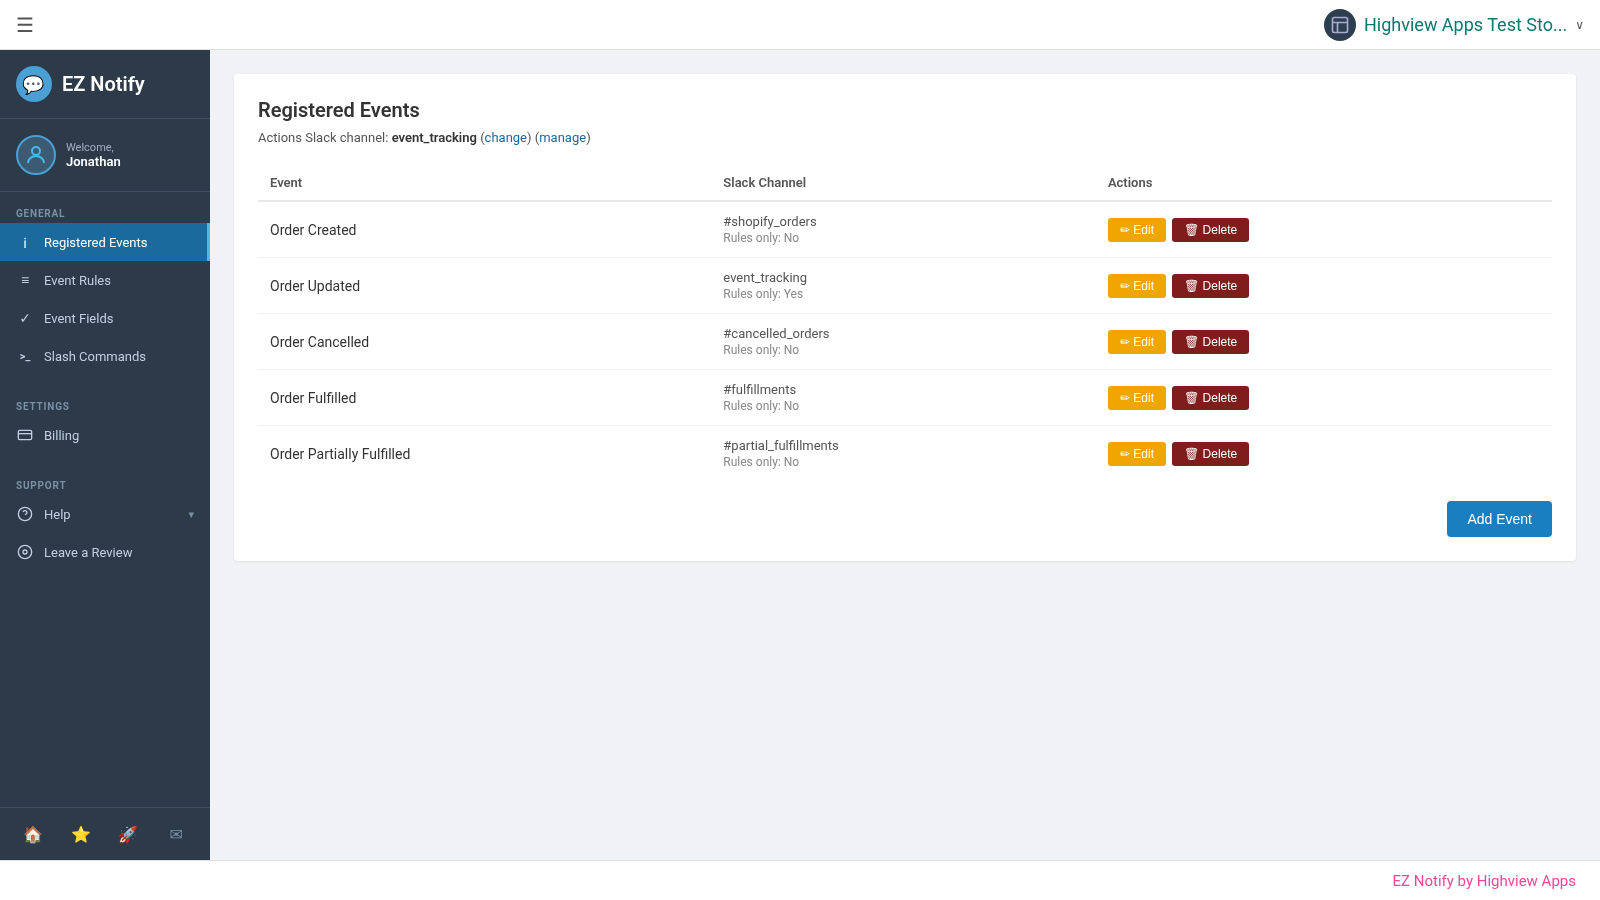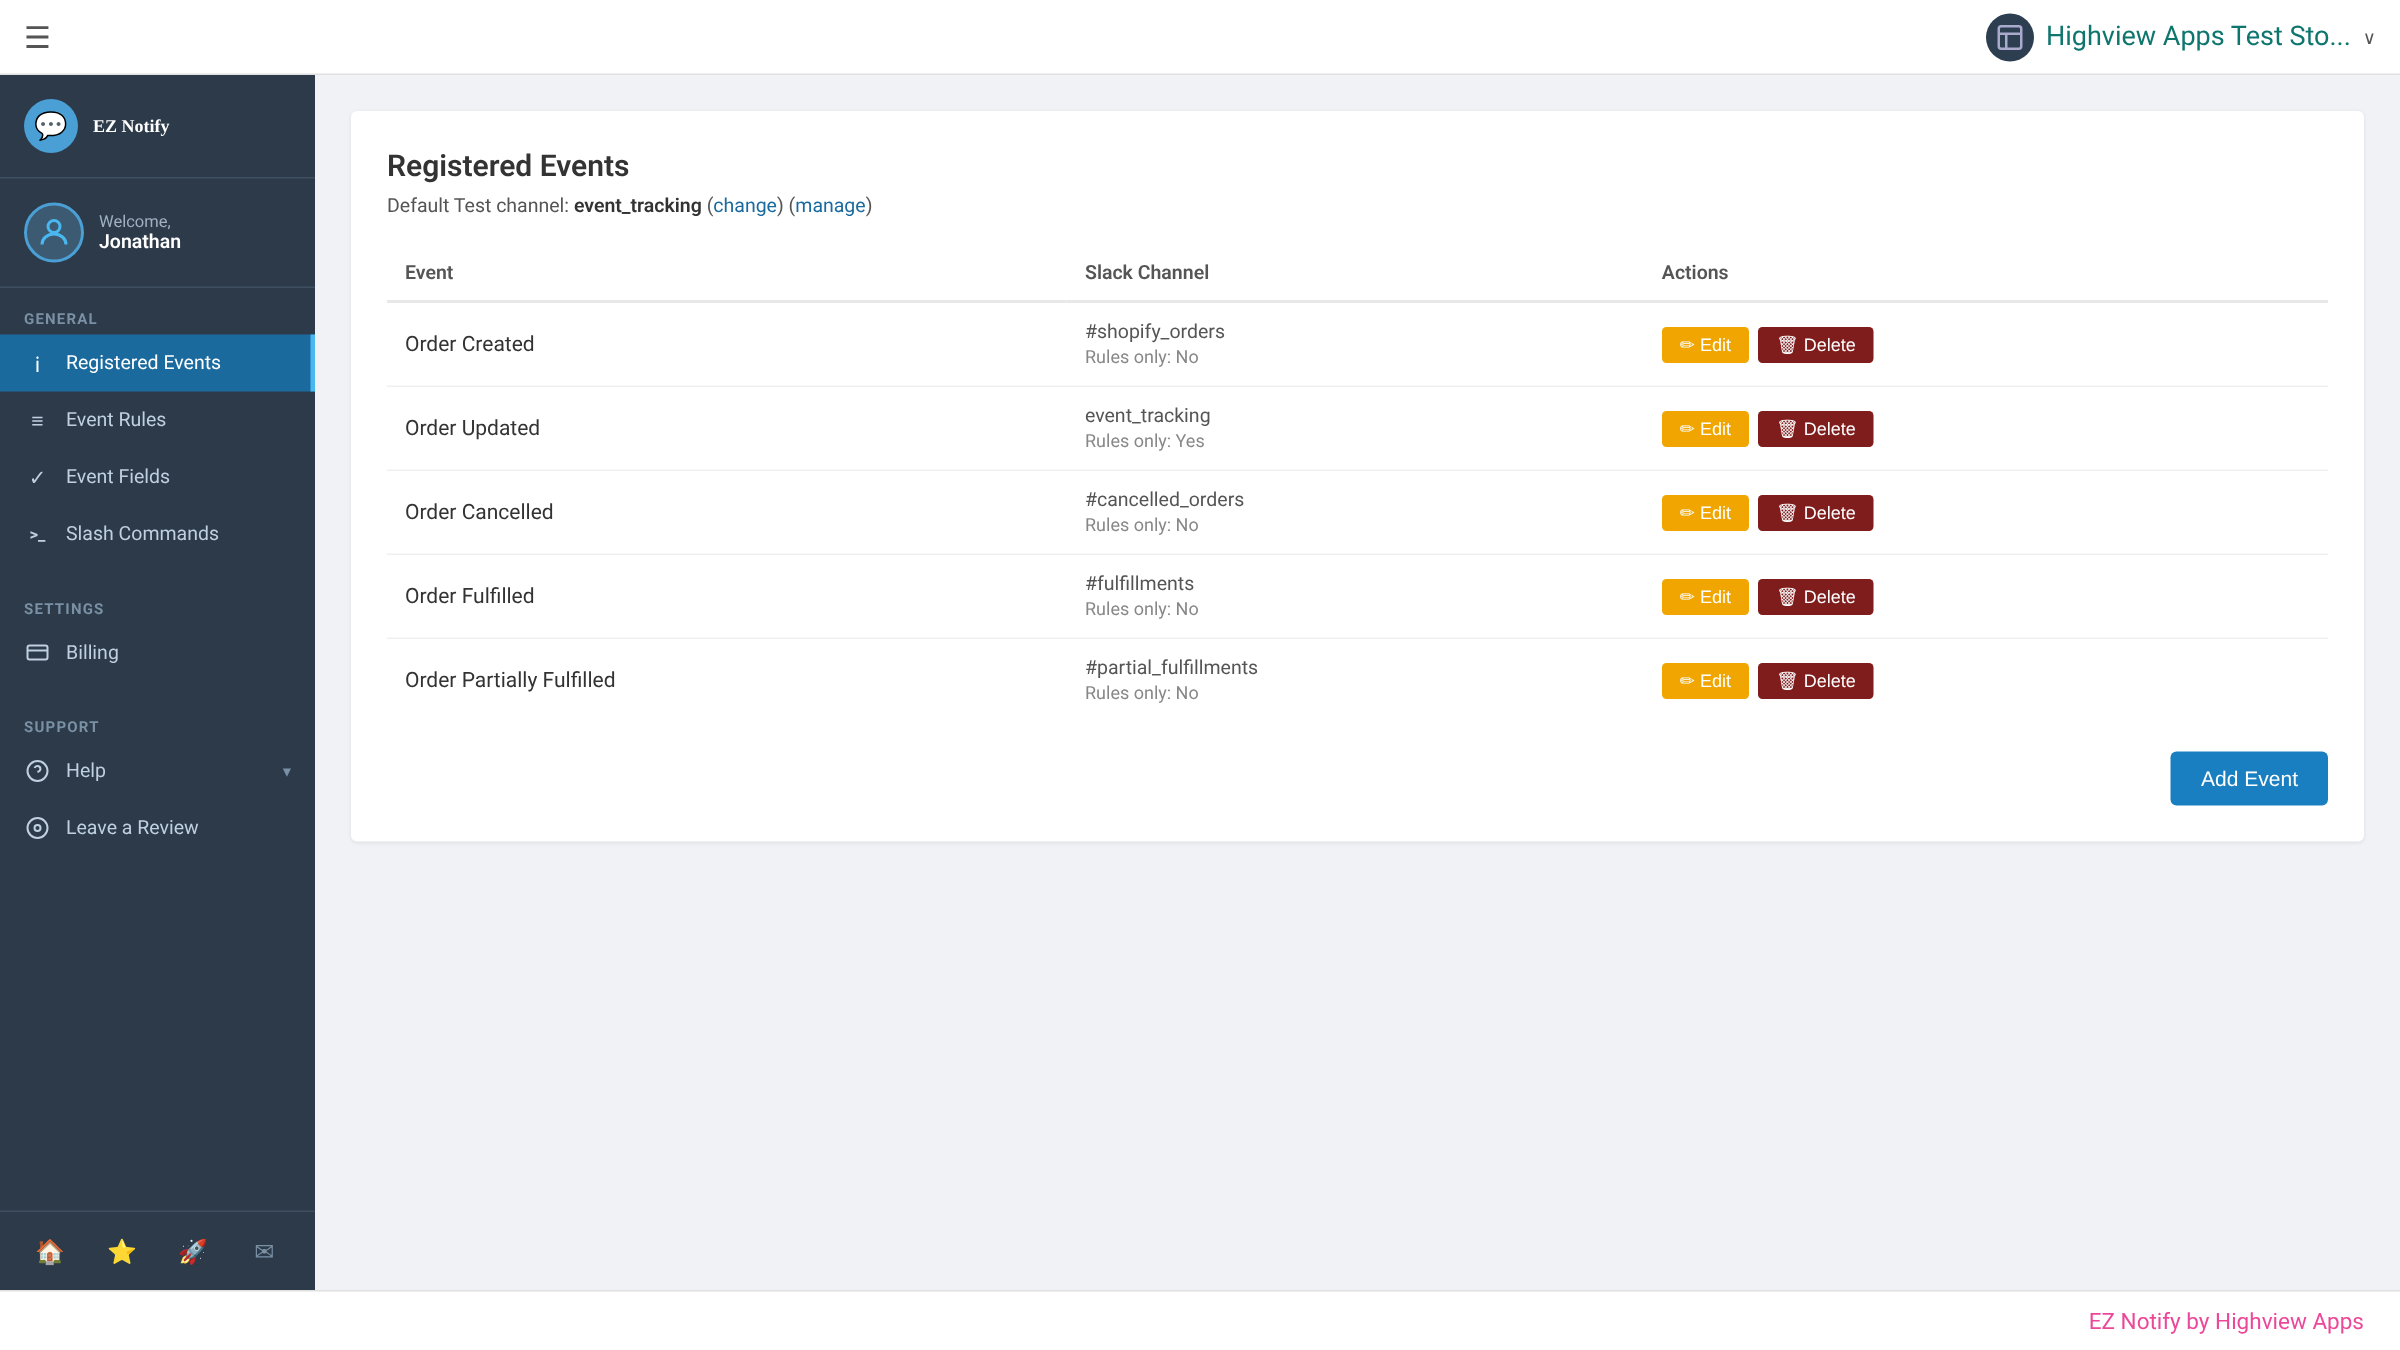--- a/index.html
+++ b/index.html
@@ -41,21 +41,21 @@
       align-items: center;
       gap: 10px;
       padding: 16px;
       border-bottom: 1px solid #3d4f61;
     }
     .brand-icon {
       width: 36px; height: 36px; border-radius: 50%; background: #4a9fd4;
       display: flex; align-items: center; justify-content: center;
       font-size: 18px; color: #fff;
     }
-    .brand-name { font-size: 12px; font-weight: 600; color: #fff; font-family: Liberation Serif, serif; }
+    .brand-name { font-size: 20px; font-weight: 600; color: #fff; }
 
     .user-section {
       padding: 16px;
       display: flex; align-items: center; gap: 10px;
       border-bottom: 1px solid #3d4f61;
     }
     .user-avatar {
       width: 40px; height: 40px; border-radius: 50%; background: #3d5a73;
       display: flex; align-items: center; justify-content: center;
       border: 2px solid #4a9fd4;
@@ -242,21 +242,21 @@
     </div>
 
   </nav>
 
   <main class="main-content">
     <div class="page-card">
 
       <h1 class="page-title">Registered Events</h1>
 
       <p class="page-subtitle">
-        <span>Default Test channel:</span>
+        <span>Actions Slack channel:</span>
         <strong>event_tracking</strong>
         (<a href="#">change</a>)
         (<a href="#">manage</a>)
       </p>
 
       <table class="events-table">
         <thead>
           <tr>
             <th>Event</th>
             <th>Slack Channel</th>

